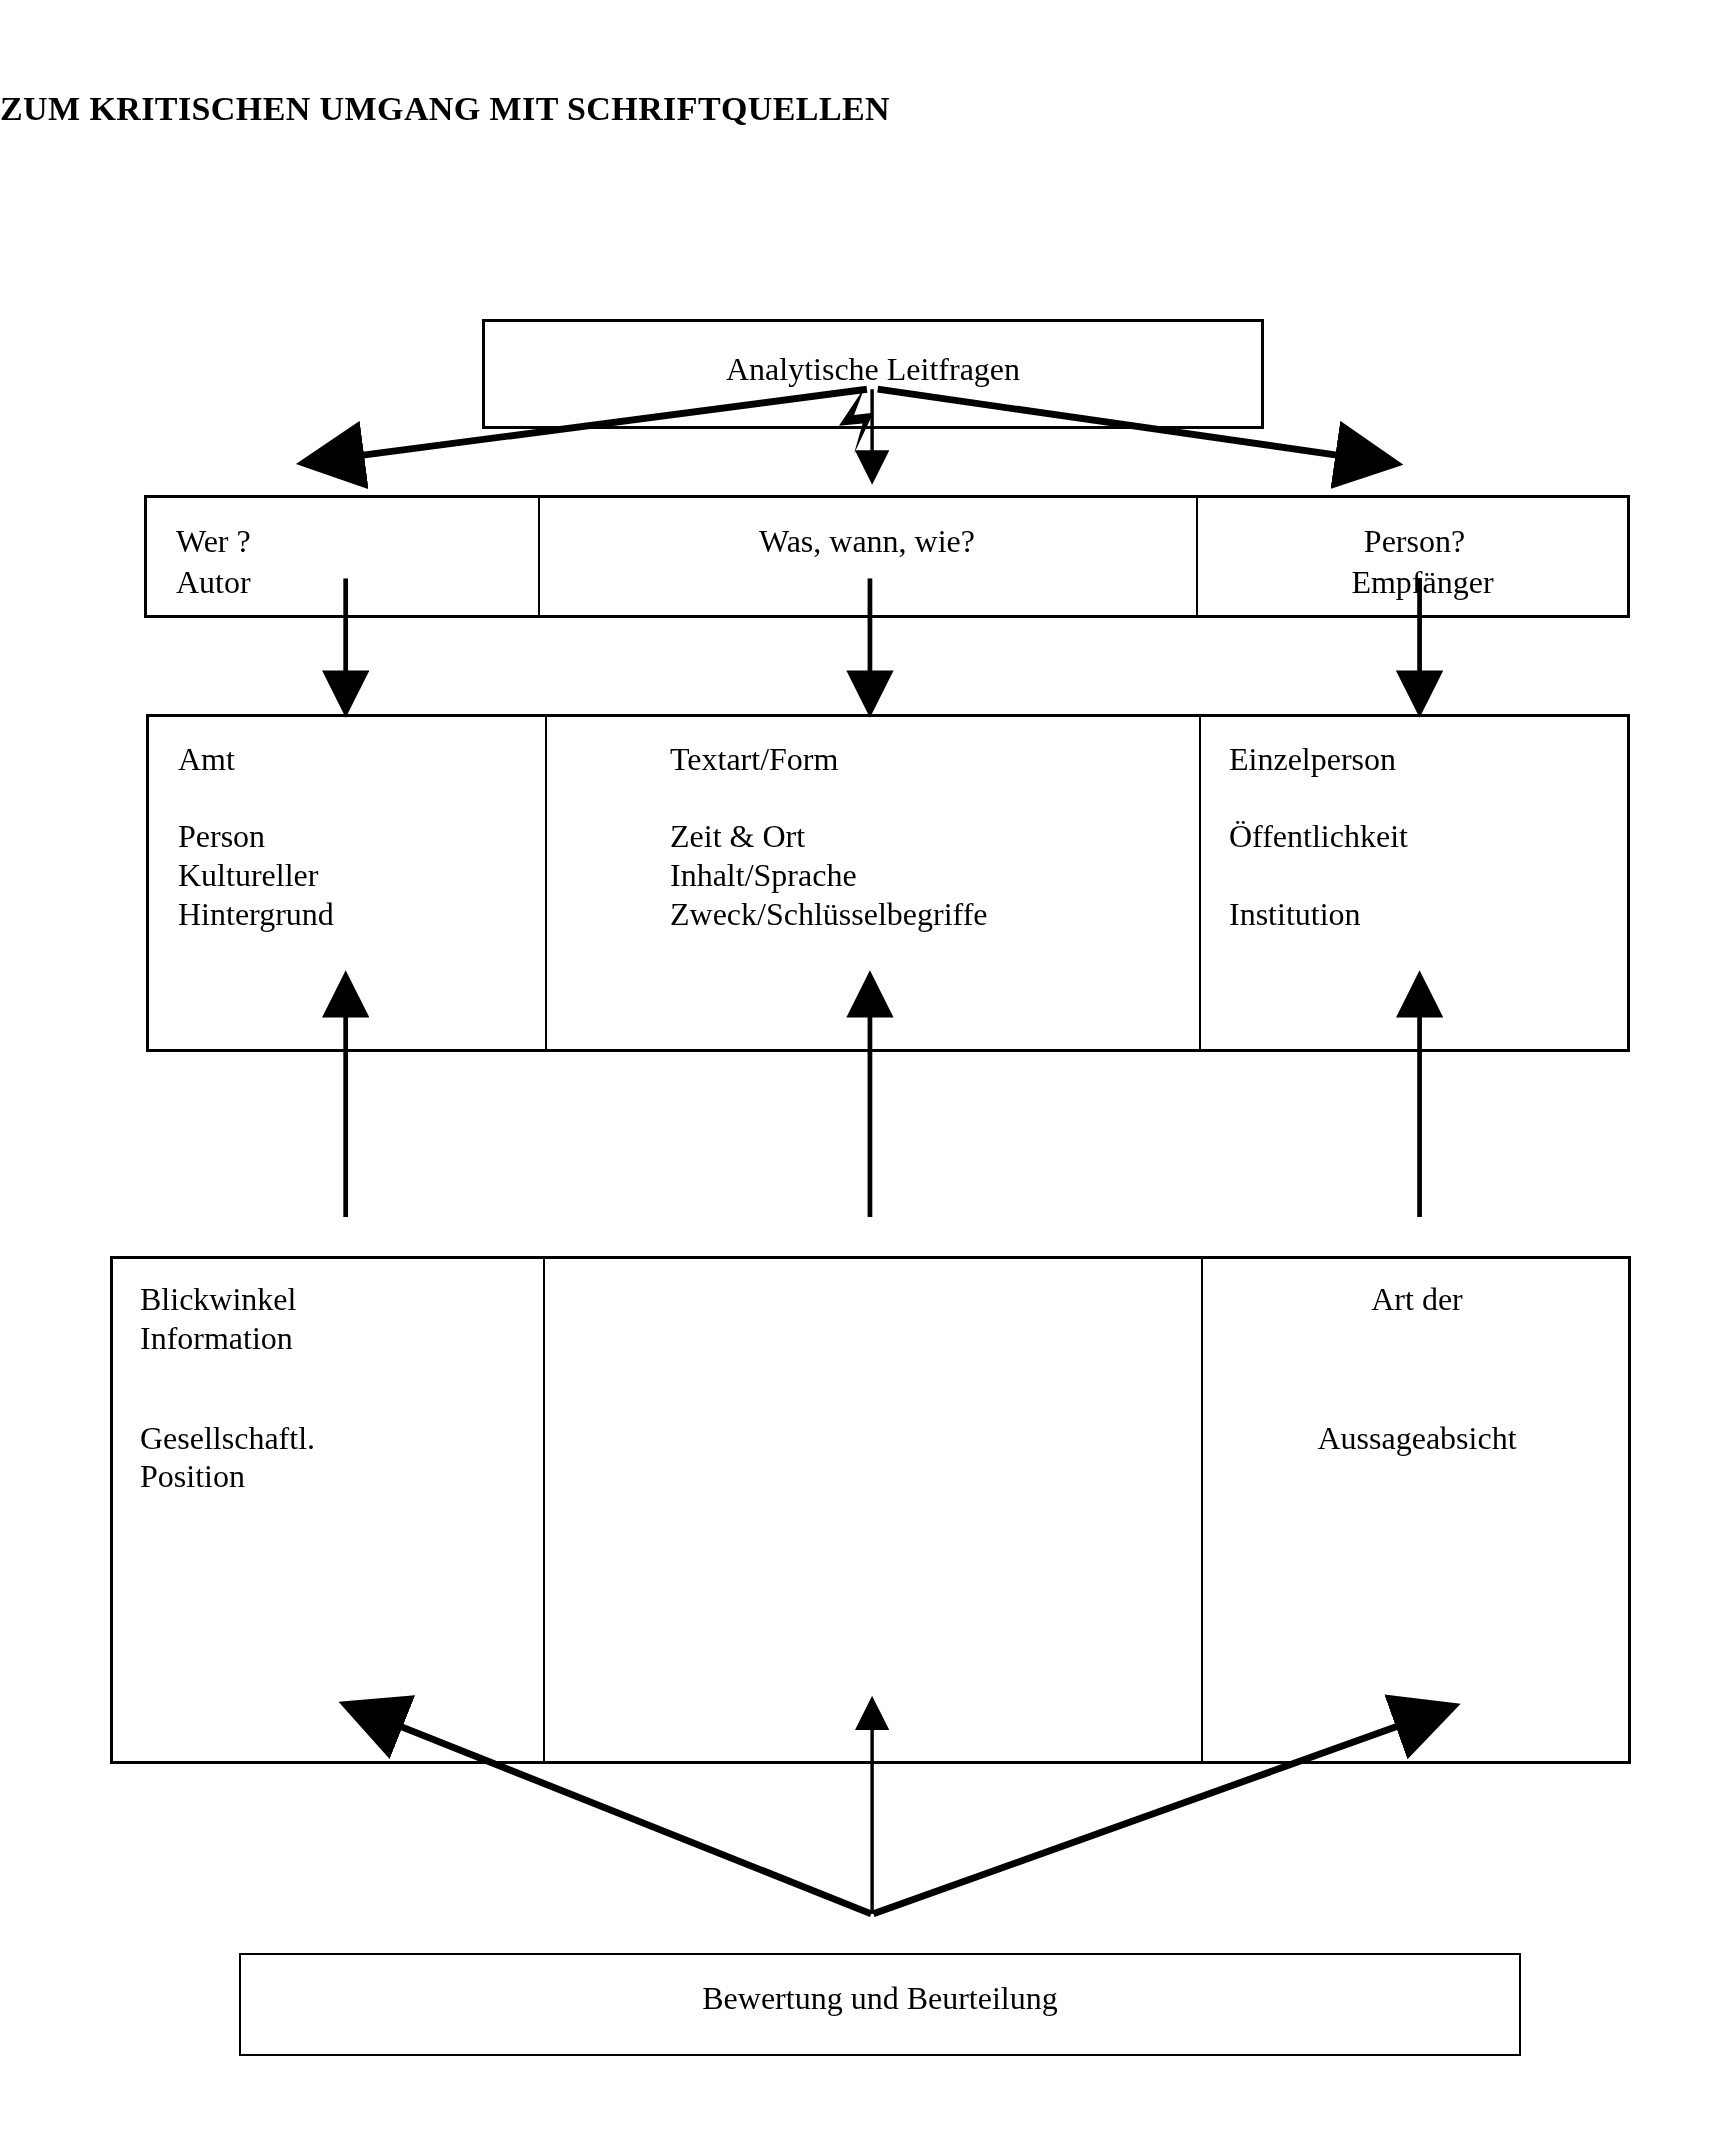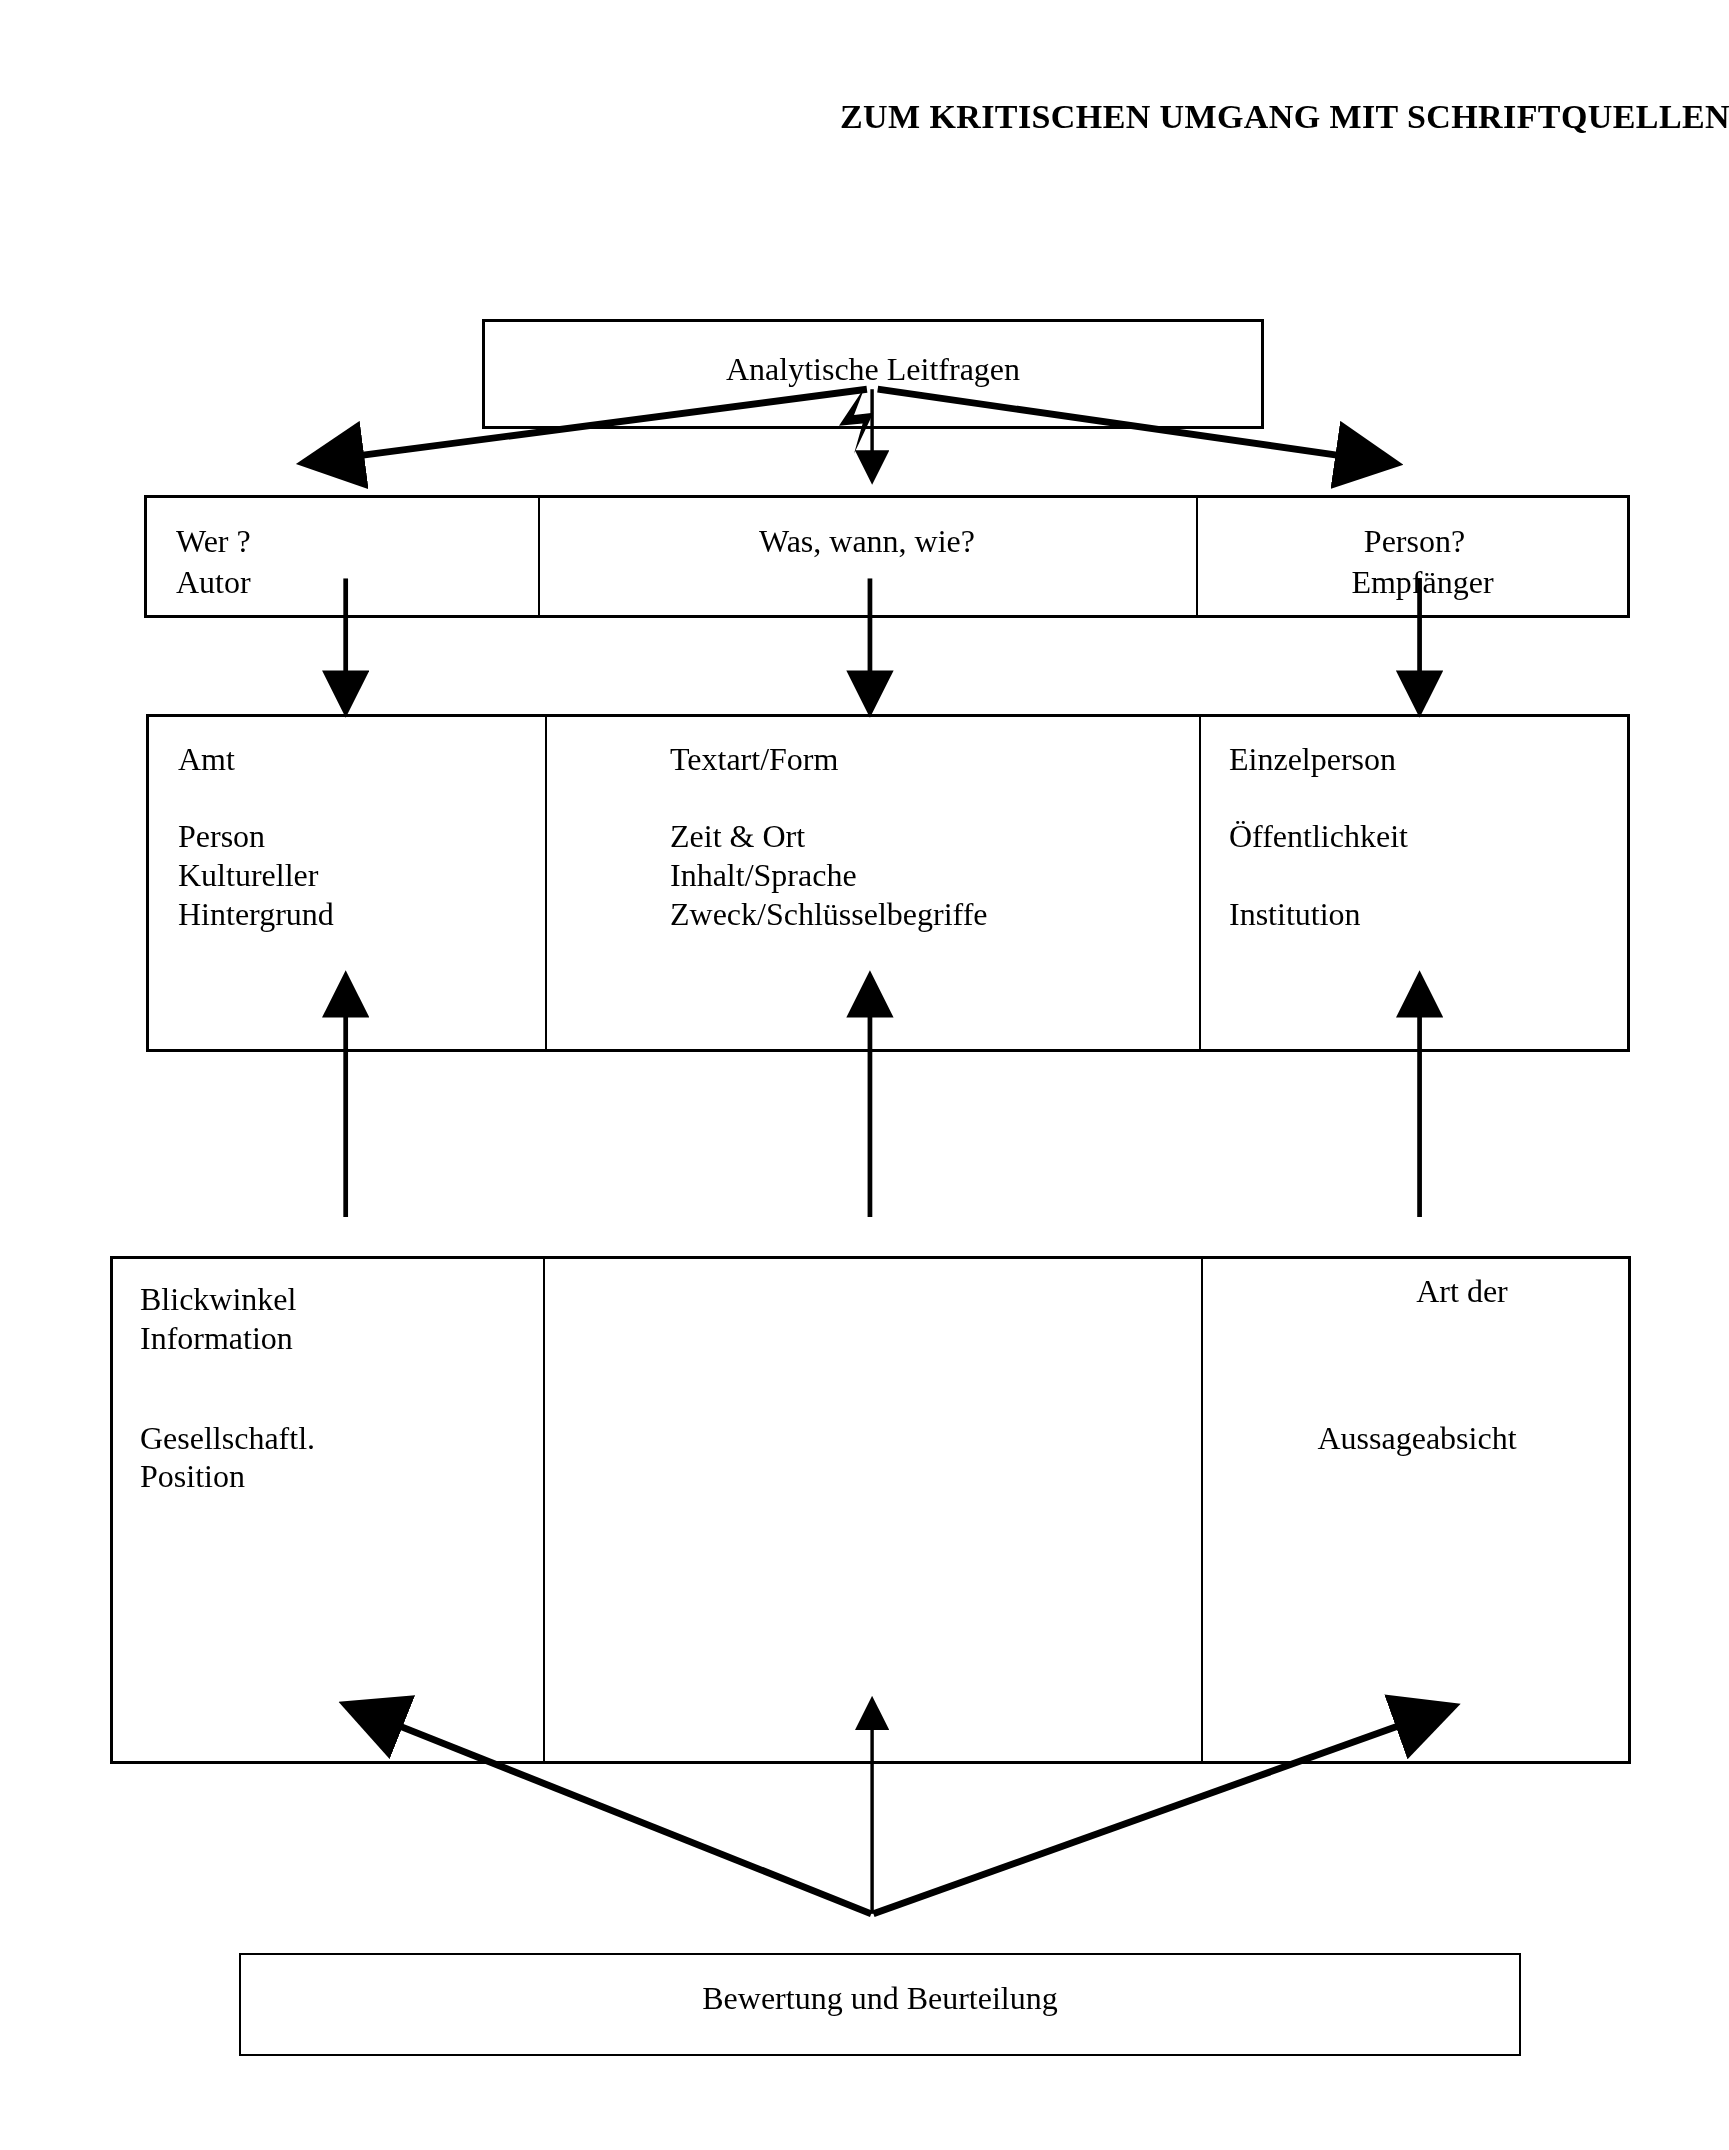--- a/index.html
+++ b/index.html
@@ -22,26 +22,25 @@
     top: 0;
     width: 1730px;
     height: 2374px;
   }
 
   .page-title {
     position: absolute;
     left: 0;
     top: 90px;
     width: 1730px;
-    text-align: right;
+    text-align: left;
     font-size: 34px;
     font-weight: bold;
     letter-spacing: 0.4px;
     white-space: nowrap;
-    margin-top: 8px;
   }
 
   .node-box {
     position: absolute;
     border: 3px solid #000000;
     box-sizing: border-box;
     background: transparent;
     margin-top: 39px;
   }
   .node-box.thin {
@@ -181,21 +180,21 @@
 
     <div class="cell" style="left:0; top:0; width:430px; height:100%;">
       <div class="txt" style="position:absolute; left:27px; top:24px;">Blickwinkel</div>
       <div class="txt" style="position:absolute; left:27px; top:63px;">Information</div>
       <div class="txt" style="position:absolute; left:27px; top:163px;">Gesellschaftl.</div>
       <div class="txt" style="position:absolute; left:27px; top:201px;">Position</div>
     </div>
 
 
     <div class="cell" style="left:1088px; top:0; width:432px; height:100%;">
-      <div class="txt txt-center" style="position:absolute; left:0; top:16px;padding-left:45px;">Art der</div>
+      <div class="txt txt-center" style="position:absolute; left:0; top:24px;">Art der</div>
       <div class="txt txt-center" style="position:absolute; left:0; top:163px;">Aussageabsicht</div>
     </div>
   </div>
 
   <div class="node-box thin" style="left:239px; top:1914px; width:1282px; height:103px;padding-left:25px;">
     <div class="txt txt-center" style="position:absolute; left:0; top:27px;">Bewertung und Beurteilung</div>
   </div>
 
 </div>
 

